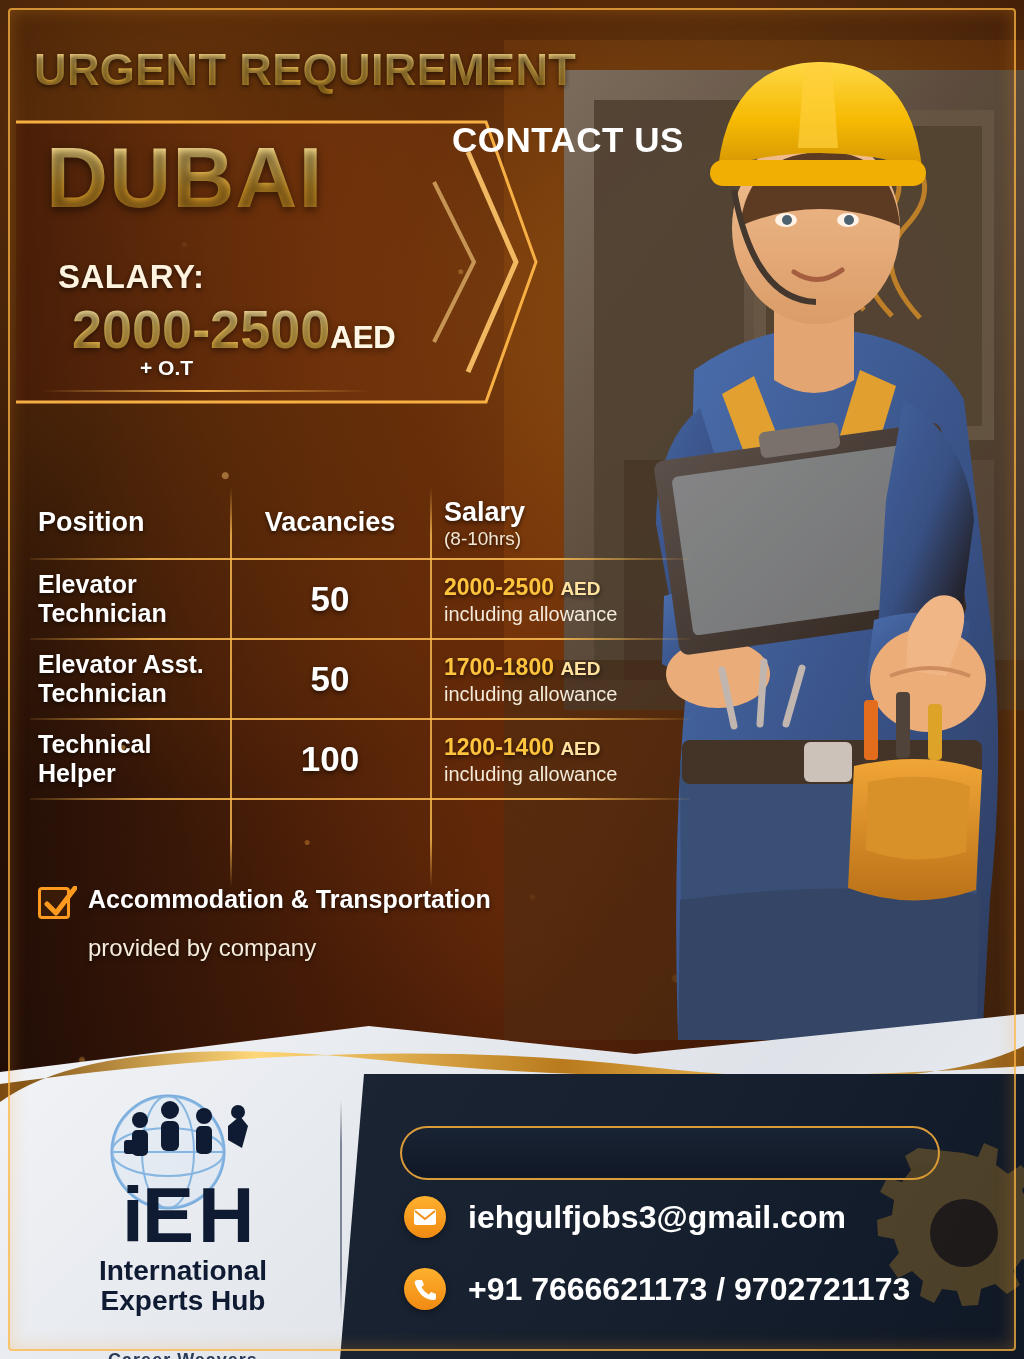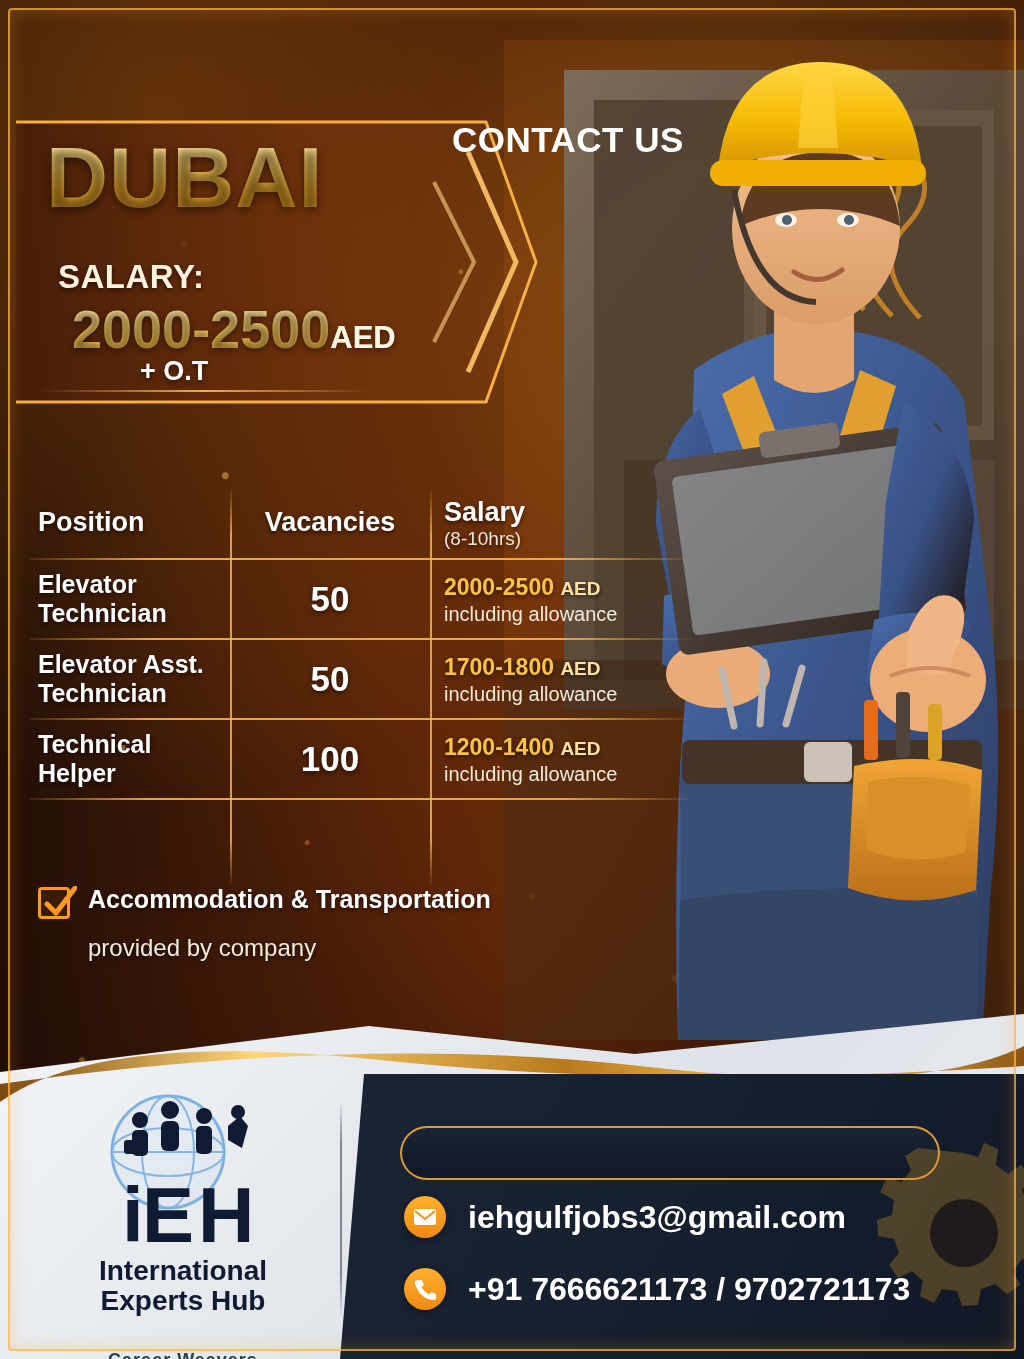--- a/index.html
+++ b/index.html
@@ -80,21 +80,21 @@
     position: absolute; left: 28px; top: 298px;
     font-size: 54px; font-weight: bold;
     background: linear-gradient(180deg,#fff4cc 0%,#ffd46a 45%,#e2a52c 100%);
     -webkit-background-clip: text; background-clip: text; color: transparent;
     text-shadow: 0 2px 6px rgba(0,0,0,0.5);
     margin-left: 44px;
   }
   .salary-amount .cur { font-size: 31px; color: #fdf6e6; -webkit-text-fill-color:#fdf6e6; }
   .ot {
     position: absolute; left: 140px; top: 356px;
-    font-size: 27px; font-weight: bold; color: #ffffff;
+    font-size: 21px; font-weight: bold; color: #ffffff;
     text-shadow: 0 2px 5px rgba(0,0,0,0.6);
     text-align: right;
   }
   .ot-rule {
     position: absolute; left: 40px; top: 390px; width: 330px; height: 2px;
     background: linear-gradient(90deg, rgba(255,190,80,0.0), rgba(255,190,80,0.9), rgba(255,190,80,0.0));
   }
 
   
   #table {
@@ -349,20 +349,21 @@
           <stop offset="100%" stop-color="rgba(150,70,16,0.05)"></stop>
         </linearGradient>
       </defs>
       <path d="M0 10 L470 10 L520 150 L470 290 L0 290 Z" fill="url(#bannerFill)"></path>
       <path d="M0 10 L470 10 L520 150 L470 290 L0 290" stroke="#ffb648" stroke-width="3" fill="none" opacity="0.95"></path>
       <path d="M452 40 L500 150 L452 260" stroke="#ffc76a" stroke-width="5" fill="none" opacity="0.9"></path>
       <path d="M418 70 L458 150 L418 230" stroke="#ffd484" stroke-width="4" fill="none" opacity="0.6"></path>
     </svg>
   </div>
 
+  <div class="urgent">URGENT REQUIREMENT</div>
   <div class="dubai">DUBAI</div>
   <div class="salary-label">SALARY:</div>
   <div class="salary-amount">
     <span>2000-2500</span><span class="cur">AED</span>
   </div>
   <div class="ot">+ O.T</div>
   <div class="ot-rule"></div>
 
   <div id="table">
     <div class="vline" style="left:200px; top:0; height:400px;"></div>

